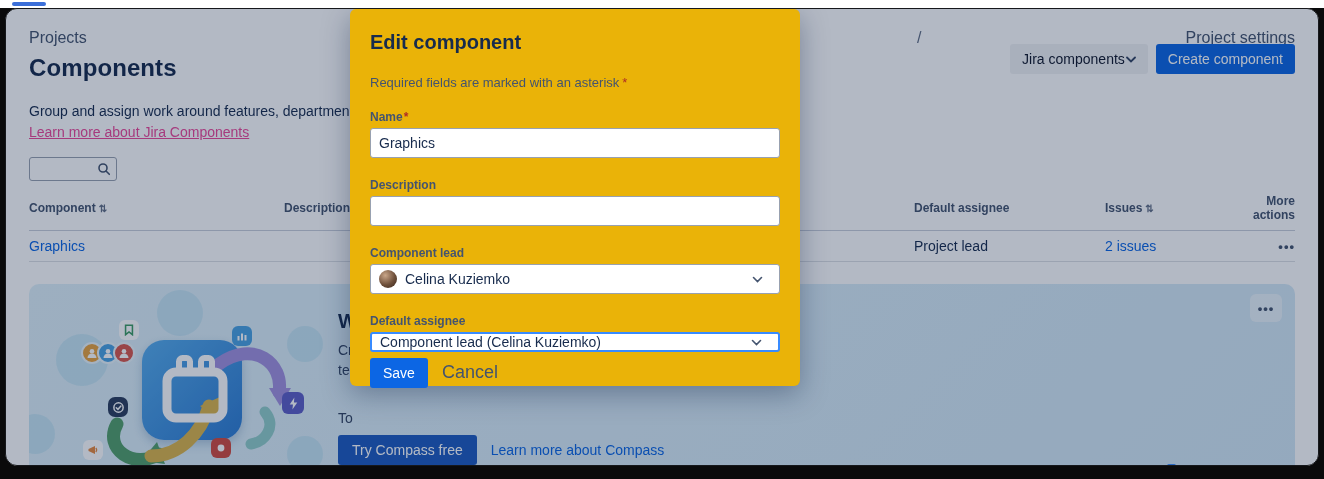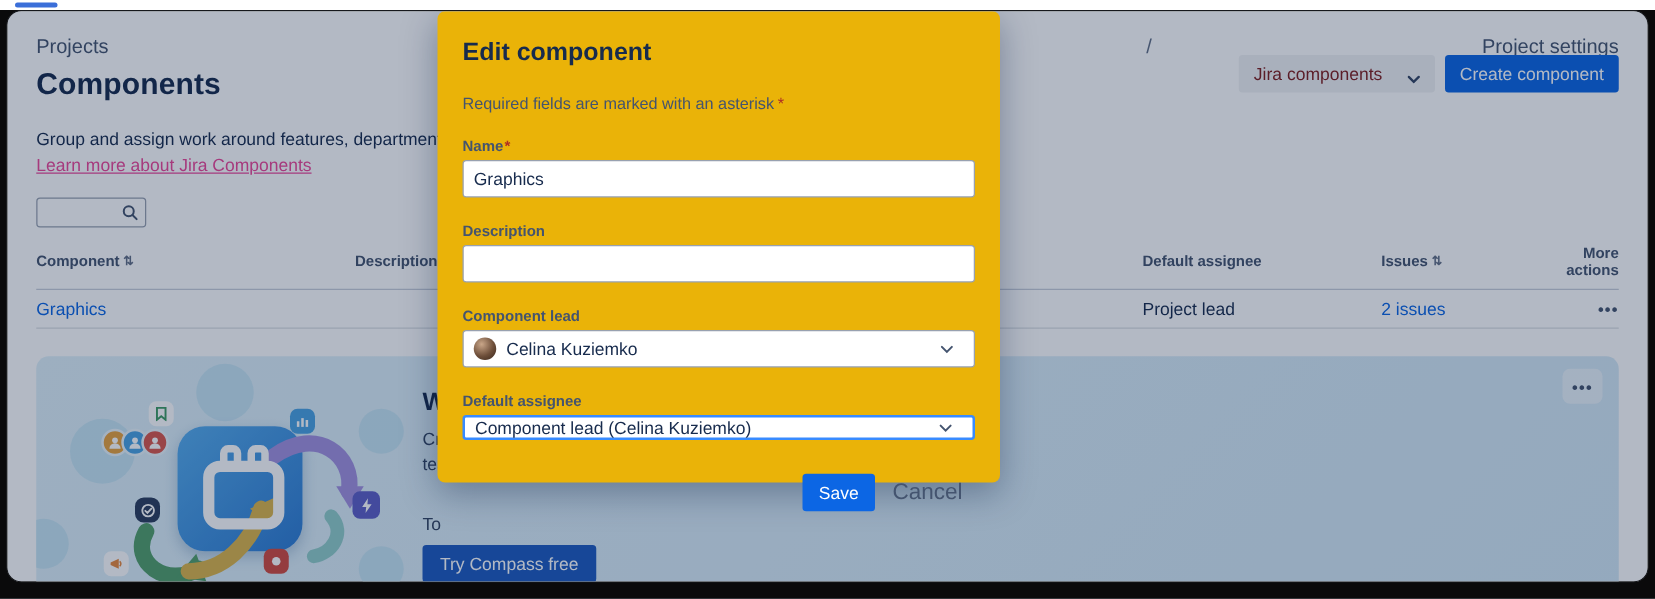--- a/index.html
+++ b/index.html
@@ -16,21 +16,21 @@
   
   .breadcrumb { font-size:16px; color:#44546F; display:flex; gap:8px; align-items:center;justify-content:space-between; }
   .breadcrumb a { color:#44546F; text-decoration:none; cursor:pointer; }
   .crumb-sep { color:#626F86; }
   h1.page-title { margin-top:7px; font-size:24px; font-weight:700; color:#172B4D; letter-spacing:.1px; }
   .page-desc { margin-top:21px; font-size:14px; color:#172B4D; max-width:330px; white-space:nowrap; overflow:hidden; }
   .learn-link { display:inline-block; margin-top:5px; font-size:14px; color:#ec4899; text-decoration:underline; cursor:pointer; }
 
   .header-actions { position:absolute; top:35px; right:23px; display:flex; gap:8px; align-items:center; }
   .btn { border:none; border-radius:3px; font-size:14px; font-weight:500; cursor:pointer; font-family:inherit; }
-  .btn-subtle { background:#F1F2F4; color:#7f1d1d; padding:7px 12px; display:flex; align-items:flex-end; gap:20px; }
+  .btn-subtle { background:#F1F2F4; color:#0f172a; padding:7px 12px; display:flex; align-items:center; gap:1px; }
   .btn-primary { background:#0C66E4; color:#fff; padding:7px 12px; }
 
   
   .search-box { margin-top:16px; width:88px; height:24px; border:1px solid #98A1B0; border-radius:3px; background:#fff;
                 display:flex; align-items:center; justify-content:flex-end; padding-right:5px; }
 
   
   .comp-table { margin-top:13px; }
   .tgrid { display:grid; grid-template-columns:255px 630px 191px 136px 1fr; align-items:center; }
   .thead { border-bottom:1px solid #C8CEDA; padding-bottom:8px; }
@@ -76,21 +76,21 @@
   .field-label { margin-top:20px; font-size:12px; font-weight:700; color:#44546F; }
   .field-label .req-star { margin-left:1px; }
   .text-input { margin-top:4px; width:100%; height:30px; border:1px solid #98A1B0; border-radius:3px;
                 padding:0 8px; font-size:14px; color:#172B4D; font-family:inherit; background:#fff; }
   .select { margin-top:4px; width:100%; height:30px; border:1px solid #98A1B0; border-radius:3px; background:#fff;
             display:flex; align-items:center; padding:0 16px 0 8px; gap:8px; cursor:pointer; }
   .select.focused { border:2px solid #388BFF; height:20px; }
   .select .sel-text { flex:1; font-size:14px; color:#172B4D; }
   .avatar-sm { width:18px; height:18px; border-radius:50%; flex:none;
                background:radial-gradient(circle at 35% 30%, #C9A689 0%, #6E4F3A 55%, #35241A 100%); }
-  .modal-actions { margin-top:24px; display:flex; justify-content:flex-end; align-items:center; gap:4px; }
+  .modal-actions { margin-top:3px; display:flex; justify-content:flex-start; align-items:center; gap:4px; }
   .btn-save { background:#0C66E4; color:#fff; padding:7px 13px; border-radius:3px; font-size:14px; font-weight:500; border:none; cursor:pointer; }
   .btn-cancel { background:none; border:none; color:#44546F; font-size:18px; font-weight:400; padding:7px 10px; cursor:pointer; }
 
   svg { display:block; }
 </style>
 </head>
 <body>
 
 <div class="browser-strip">
   <div class="mini-bar"></div>
@@ -249,20 +249,21 @@
 
       <div class="banner-text">
         <div class="bt-head">W</div>
         <div class="bt-line" style="top:58px;">Cr</div>
         <div class="bt-line" style="top:78px;">tea</div>
         <div class="bt-line" style="top:126px;">To</div>
       </div>
 
       <div class="banner-ctas">
         <button class="btn-try">Try Compass free</button>
+        <a class="banner-link">Learn more about Compass</a>
       </div>
 
       <button class="banner-more">•••</button>
 
       <div class="compass-logo">
         <div class="logo-mark">
 
           <div class="logo-sq-small"></div>
         </div>
         <span class="logo-text">Compass</span>

